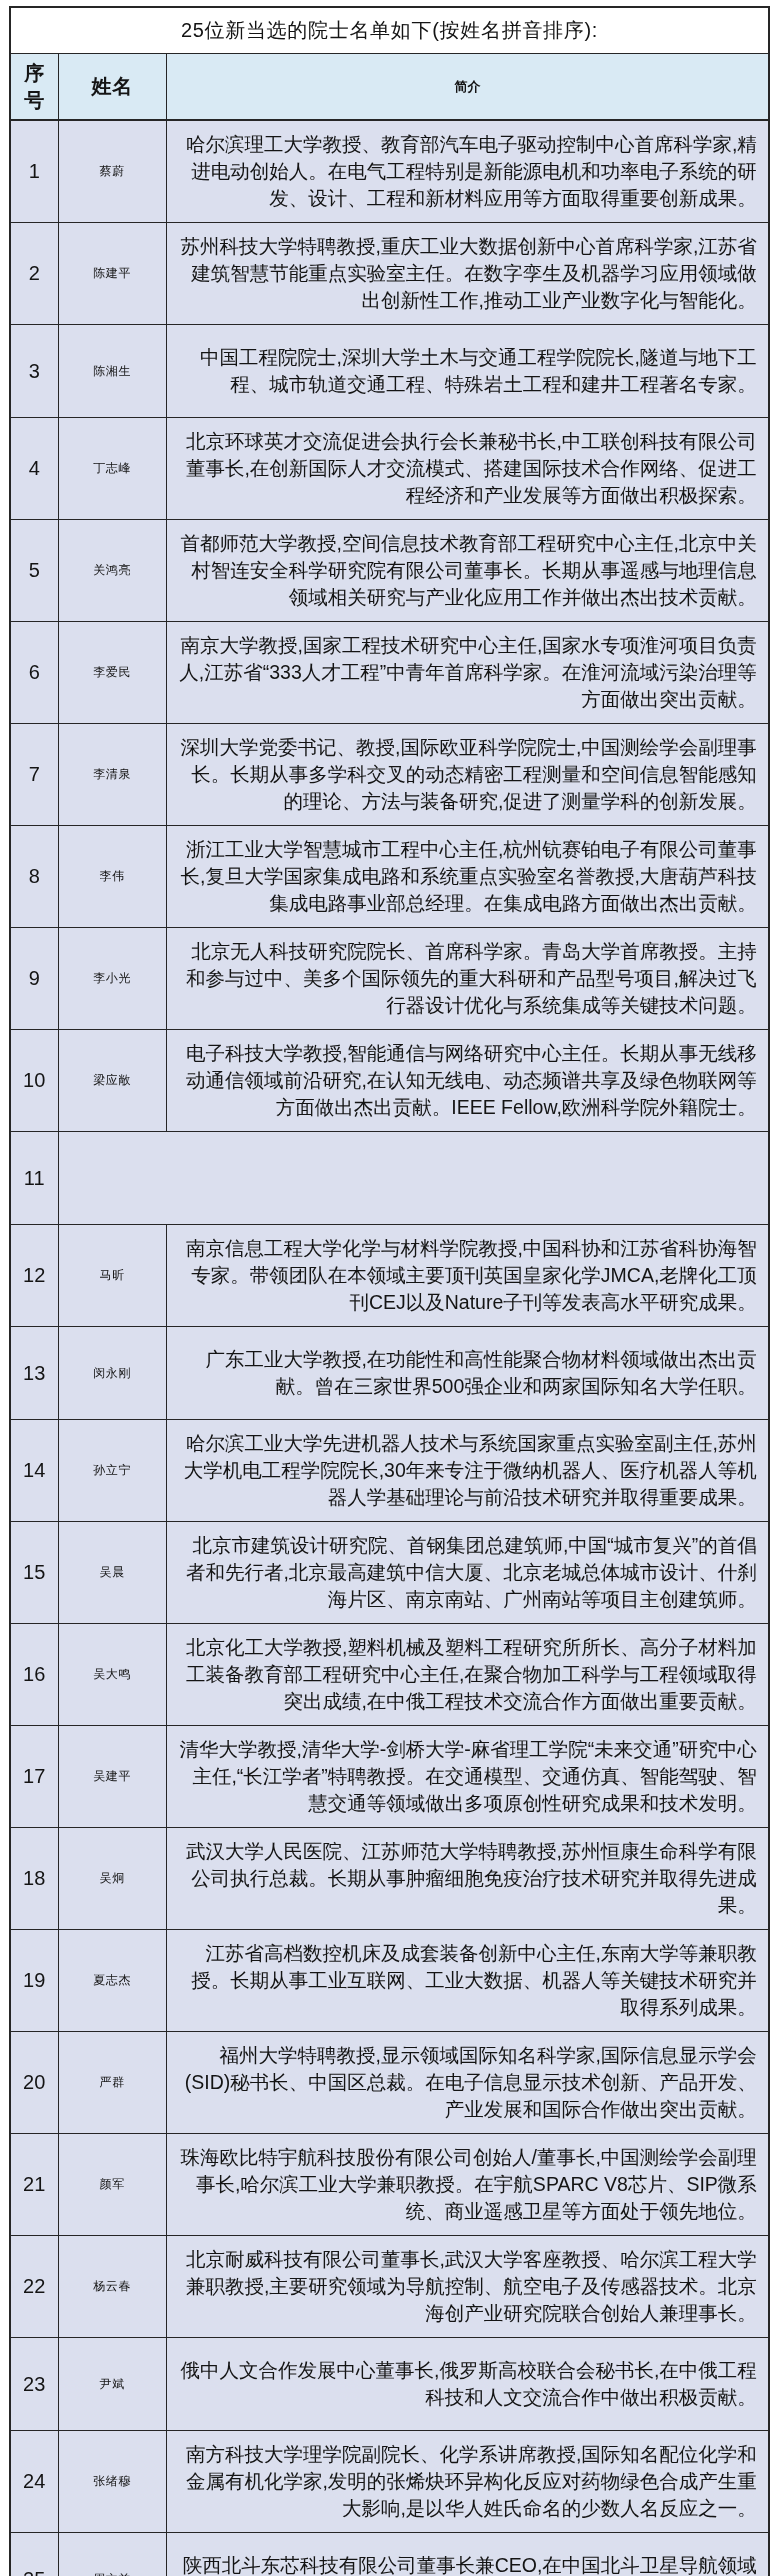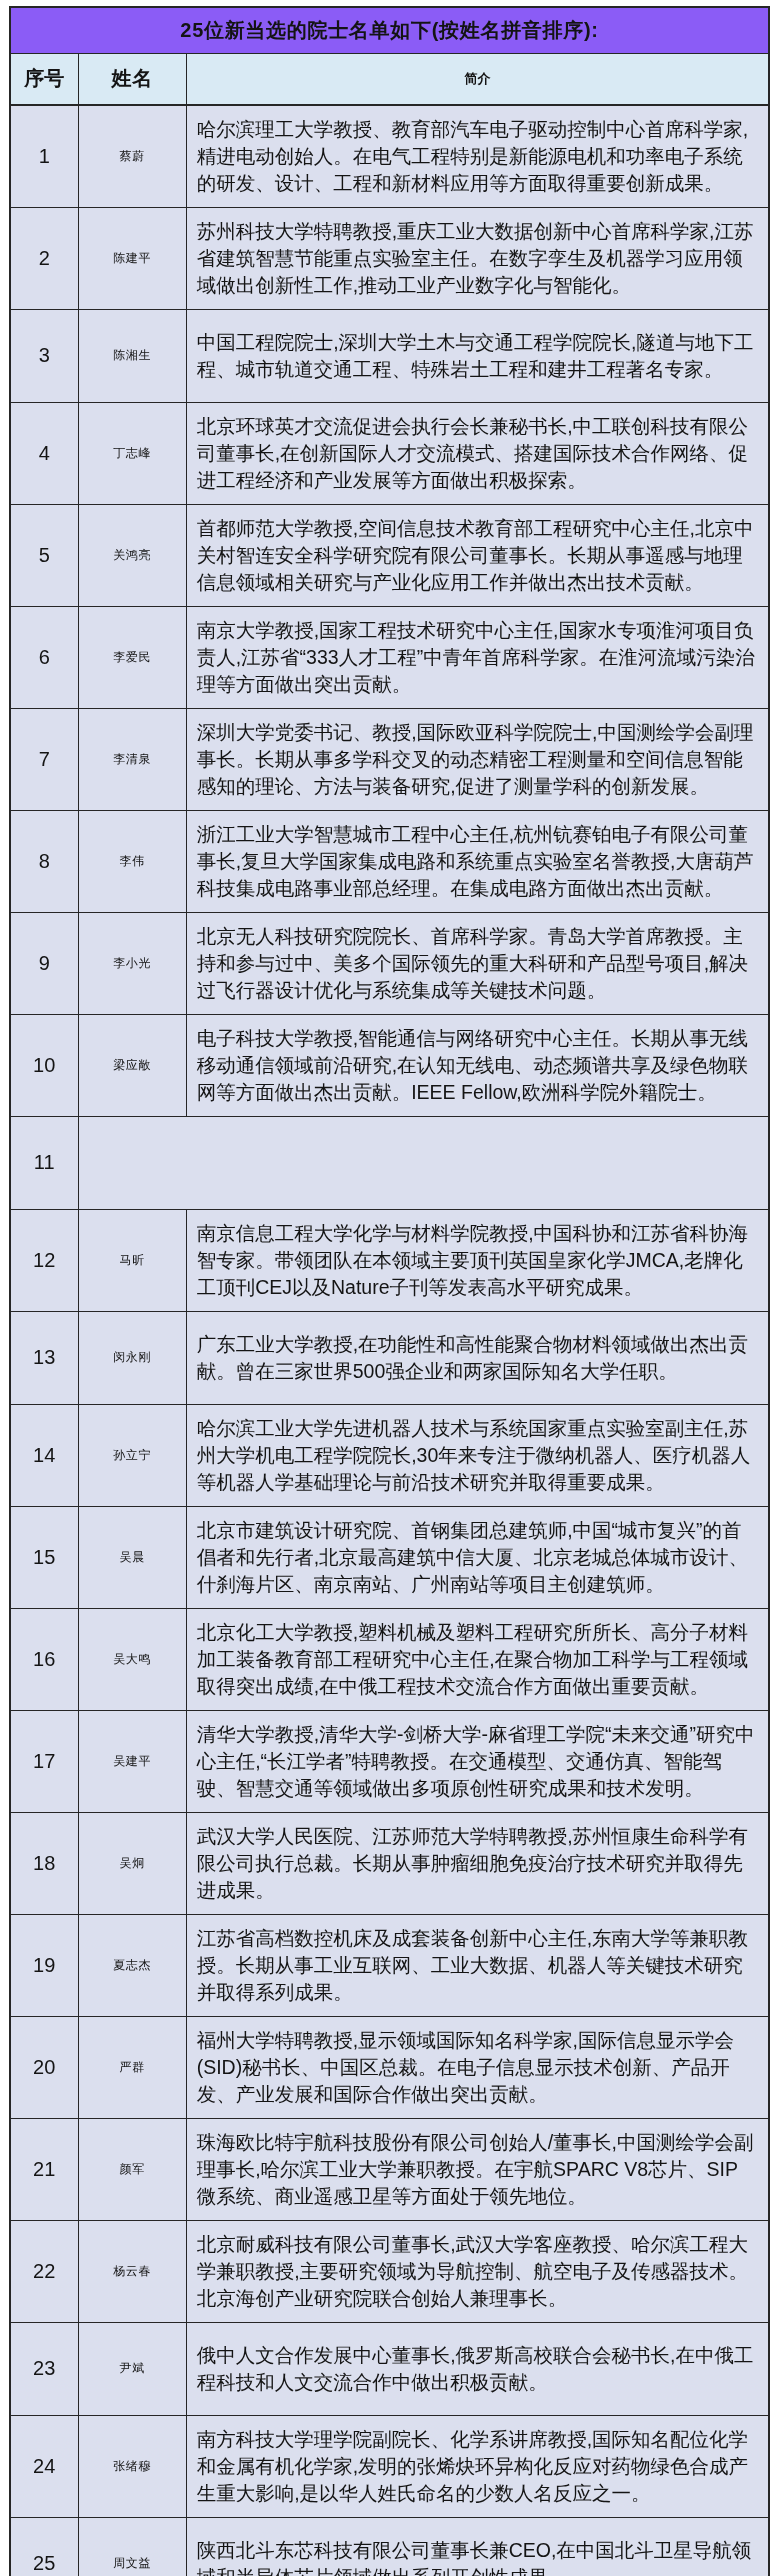--- a/index.html
+++ b/index.html
@@ -15,28 +15,28 @@
     padding: 5.8px 8.7px 7.2px 8.7px;
     background: #ffffff;
   }
   .tbl {
     width: 100%;
     box-sizing: border-box;
     border: 2.2px solid #262626;
     background: #dbdfee;
   }
   .title-row {
-    background: #8b5cf6;
+    background: #ffffff;
     border-bottom: 1.4px solid #262626;
     min-height: 45px;
     display: flex;
     align-items: center;
     justify-content: center;
     font-size: 20px;
-    font-weight: bold;
+    font-weight: normal;
     letter-spacing: 0.7px;
   }
   .head-row {
     display: flex;
     background: #d9eaf4;
     border-bottom: 2.2px solid #262626;
   }
   .row {
     display: flex;
     background: #dbdfee;
@@ -46,26 +46,26 @@
   .cell {
     box-sizing: border-box;
     display: flex;
     align-items: center;
     justify-content: center;
     text-align: center;
     padding: 8.7px 7.2px;
     min-height: 92px;
   }
   .head-row .cell { min-height: 50px; font-weight: bold; font-size: 20px; padding: 5.8px 7.2px; }
-  .c-no   { width: 68px;  border-right: 1.4px solid #262626; flex: none; font-size: 20px; }
+  .c-no   { width: 48px;  border-right: 1.4px solid #262626; flex: none; font-size: 20px; }
   .c-name { width: 108px; border-right: 1.4px solid #262626; flex: none; font-size: 12px; letter-spacing: 0.7px; }
   .c-bio  {
     flex: 1;
     justify-content: flex-start;
-    text-align: left;
+    text-align: right;
     font-size: 19.5px;
     line-height: 27px;
     padding: 10px 11.5px 10px 10px;
   }
 </style>
 </head>
 <body>
 
 <div class="page">
   <div class="tbl">

